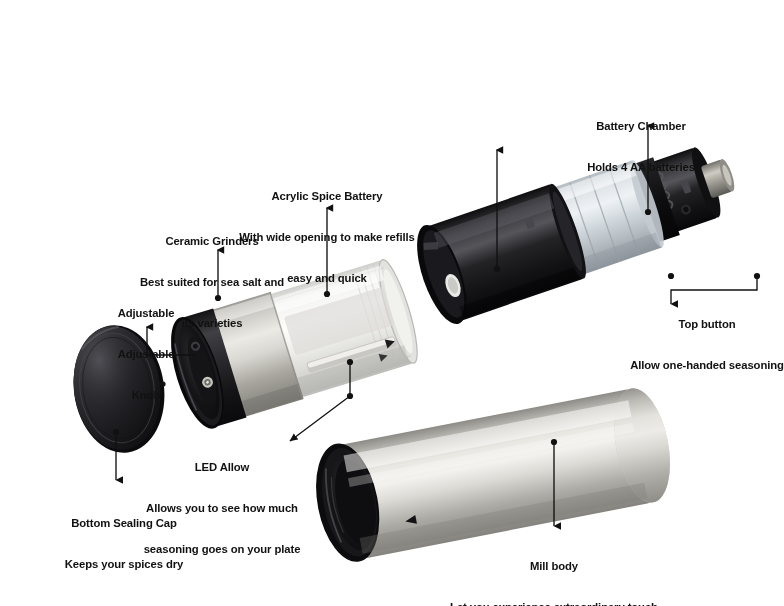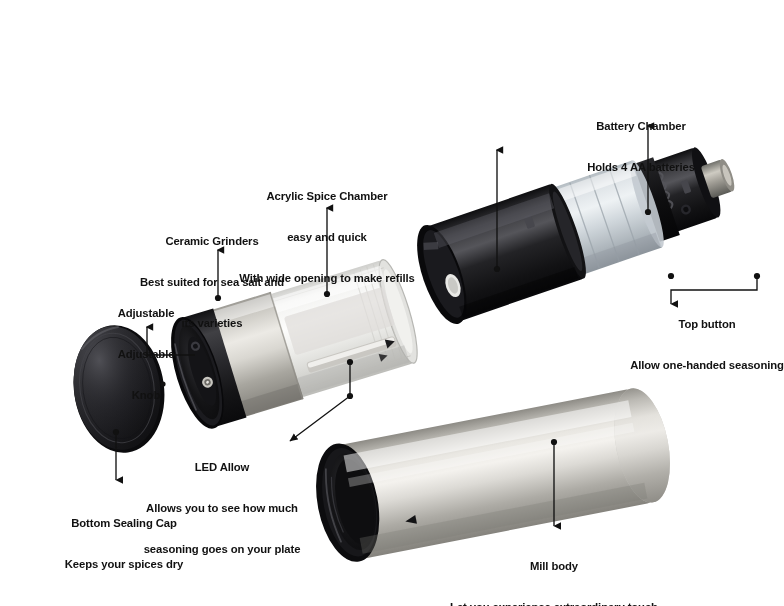--- a/index.html
+++ b/index.html
@@ -334,23 +334,23 @@
     <span class="sub">Knob</span>
   </div>
 
   <div class="callout c-center" style="left:212px; top:208px;">
     <span class="ttl">Ceramic Grinders</span>
     <span class="sub">Best suited for sea salt and</span>
     <span class="sub">its varieties</span>
   </div>
 
   <div class="callout c-center" style="left:327px; top:163px;">
-    <span class="ttl">Acrylic Spice Chamber</span>
+    <span class="ttl">Acrylic Spice Battery</span>
+    <span class="sub">With wide opening to make refills</span>
     <span class="sub">easy and quick</span>
-    <span class="sub">With wide opening to make refills</span>
   </div>
 
 
   <div class="callout c-center" style="left:641px; top:93px;">
     <span class="ttl">Battery Chamber</span>
     <span class="sub">Holds 4 AA batteries</span>
   </div>
 
   <div class="callout c-center" style="left:707px; top:291px;">
     <span class="ttl">Top button</span>

